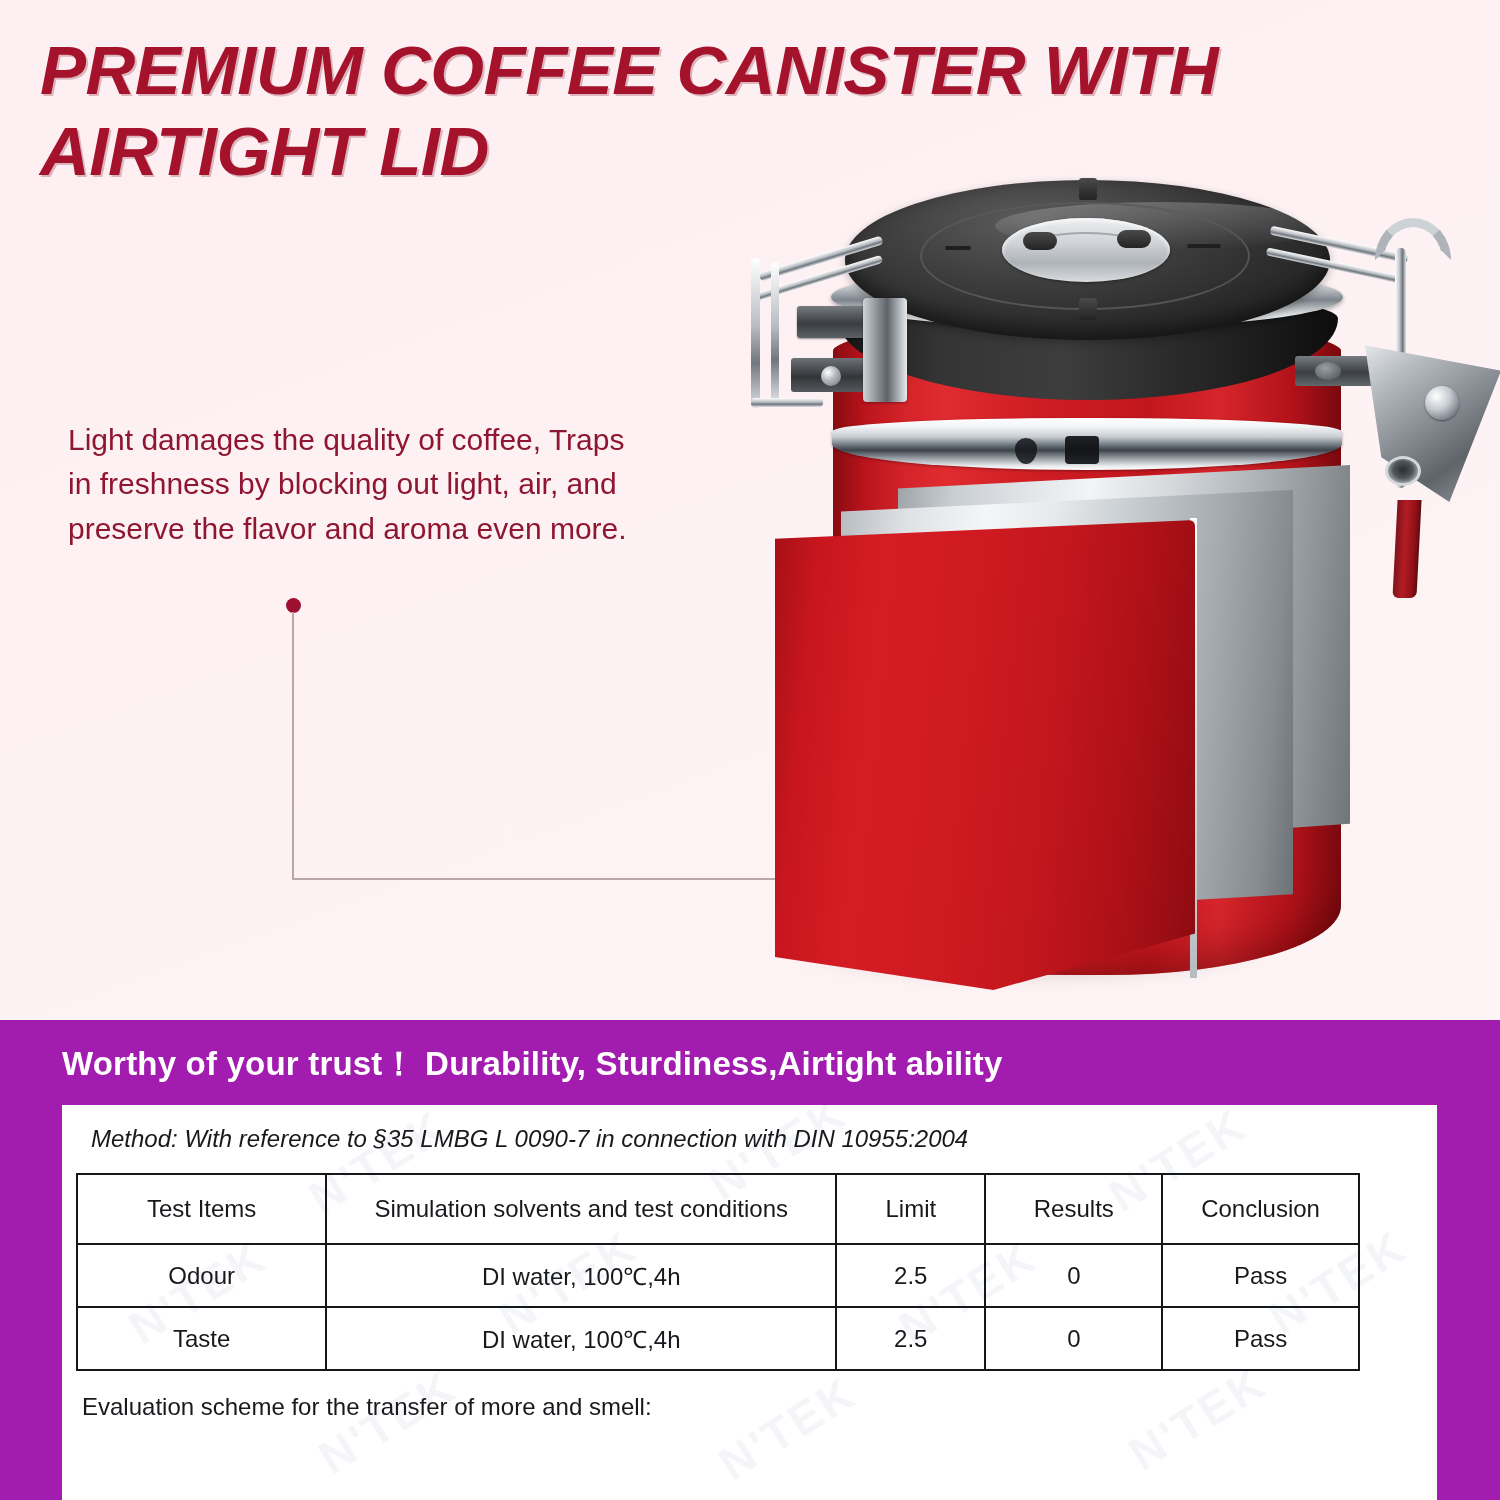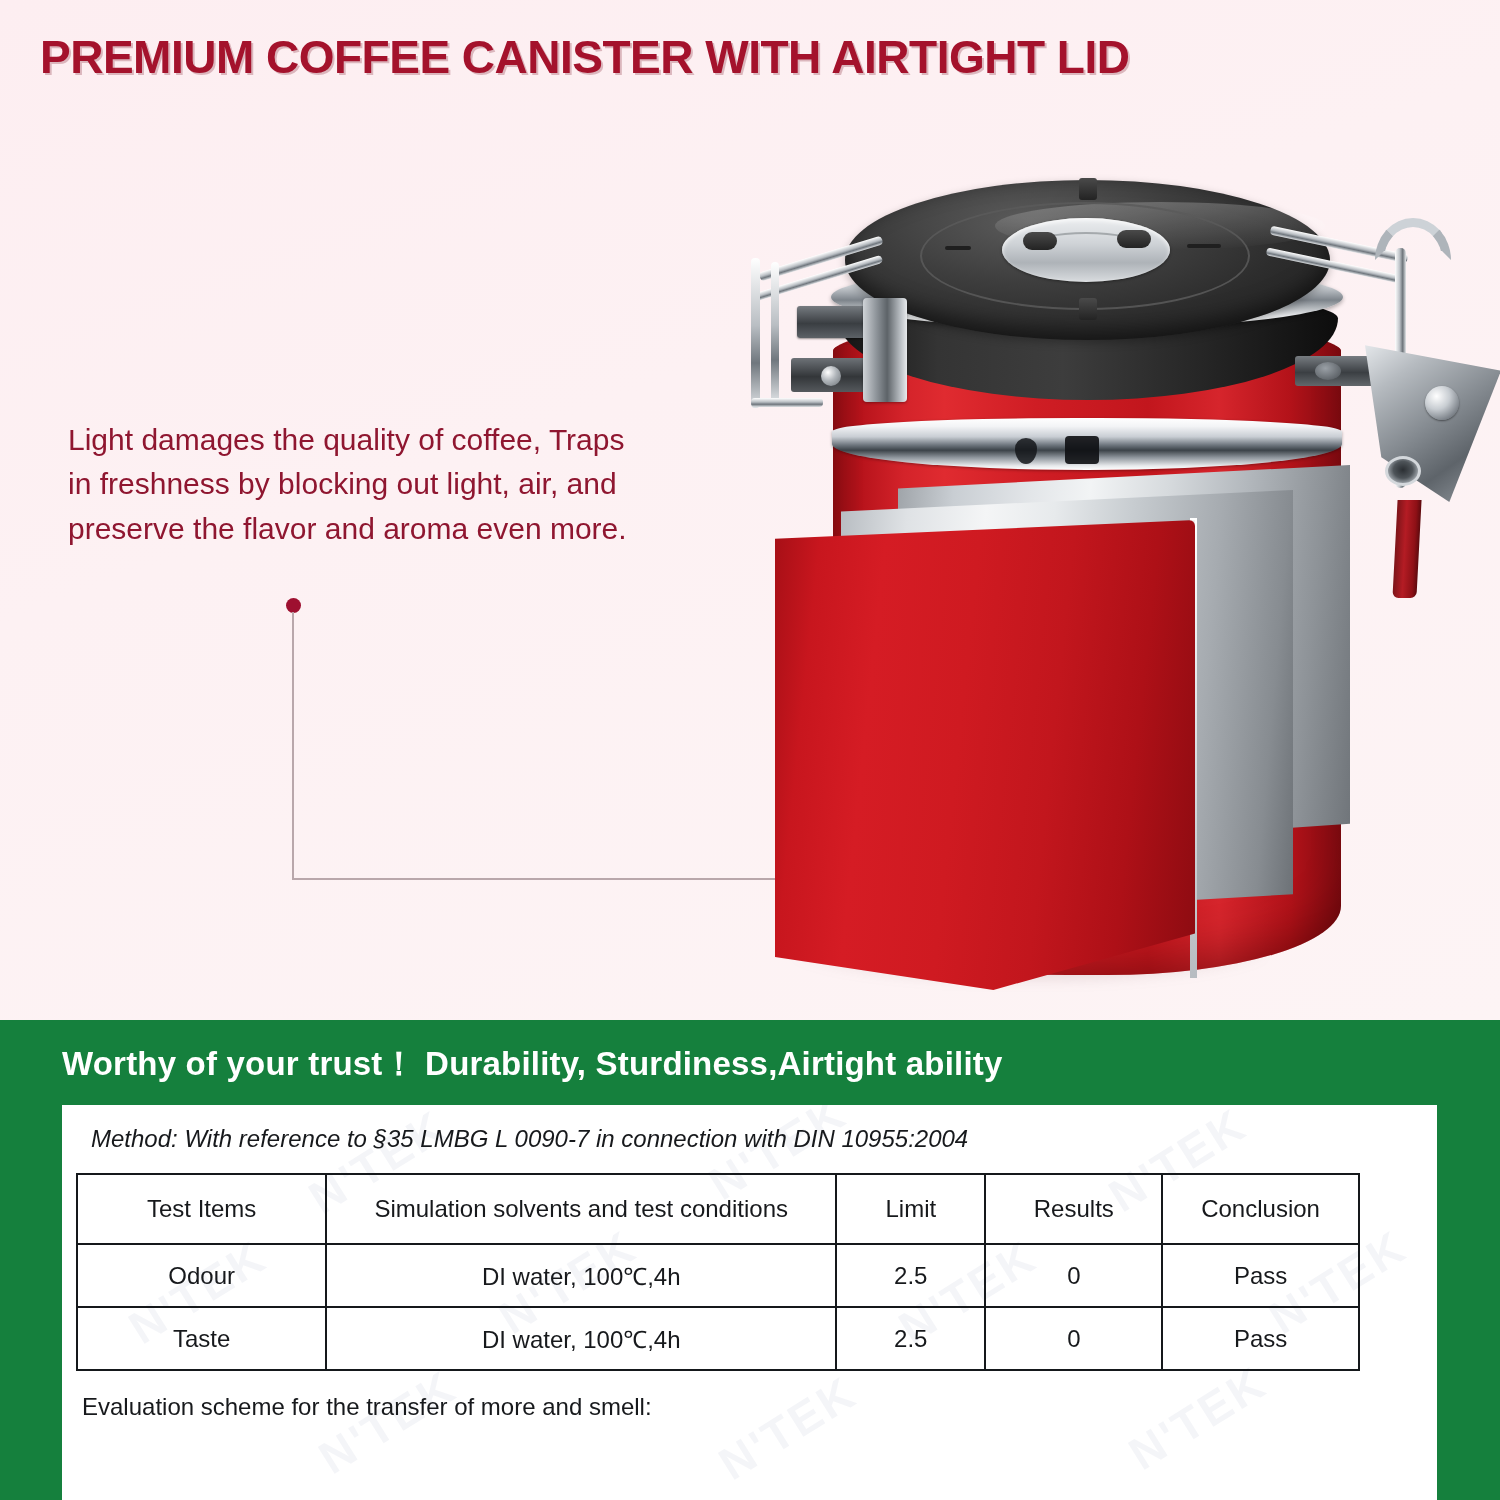--- a/index.html
+++ b/index.html
@@ -13,25 +13,26 @@
 
   
   .top-section{
     position:absolute; left:0; top:0; width:1500px; height:1020px;
     background:linear-gradient(160deg,#fdeef1 0%,#fdf1f3 40%,#fdf4f5 100%);
     overflow:hidden;
   }
 
   .headline{
     position:absolute; left:40px; top:30px; width:1260px;
-    font-size:46px; font-weight:bold; line-height:1.18;
+    font-size:69px; font-weight:bold; line-height:1.18;
     letter-spacing:-0.5px;
     color:#a4122c;
     text-shadow:2px 2px 0 rgba(120,10,30,0.25);
     text-transform:uppercase;
+    font-style:italic;
   }
 
   .body-copy{
     position:absolute; left:68px; top:418px; width:580px;
     font-size:30px; line-height:1.48; color:#8f1630;
   }
 
   
   .leader-dot{
     position:absolute; left:286px; top:598px;
@@ -250,21 +251,21 @@
   }
   .red-inner-edge{
     position:absolute; left:455px; top:348px; width:7px; height:460px;
     background:linear-gradient(180deg,#ffffff,#e2e5e8 40%,#b7bcc1);
     transform:skewY(-1.2deg);
   }
 
   
   .bottom-section{
     position:absolute; left:0; top:1020px; width:1500px; height:480px;
-    background:#15803d;
+    background:#a21caf;
   }
   .trust-heading{
     position:absolute; left:62px; top:22px;
     font-size:33px; font-weight:bold; color:#ffffff;
     letter-spacing:0.2px; white-space:nowrap;
   }
   .doc-panel{
     position:absolute; left:62px; top:85px; width:1375px; height:395px;
     background:#ffffff; overflow:hidden;
   }

